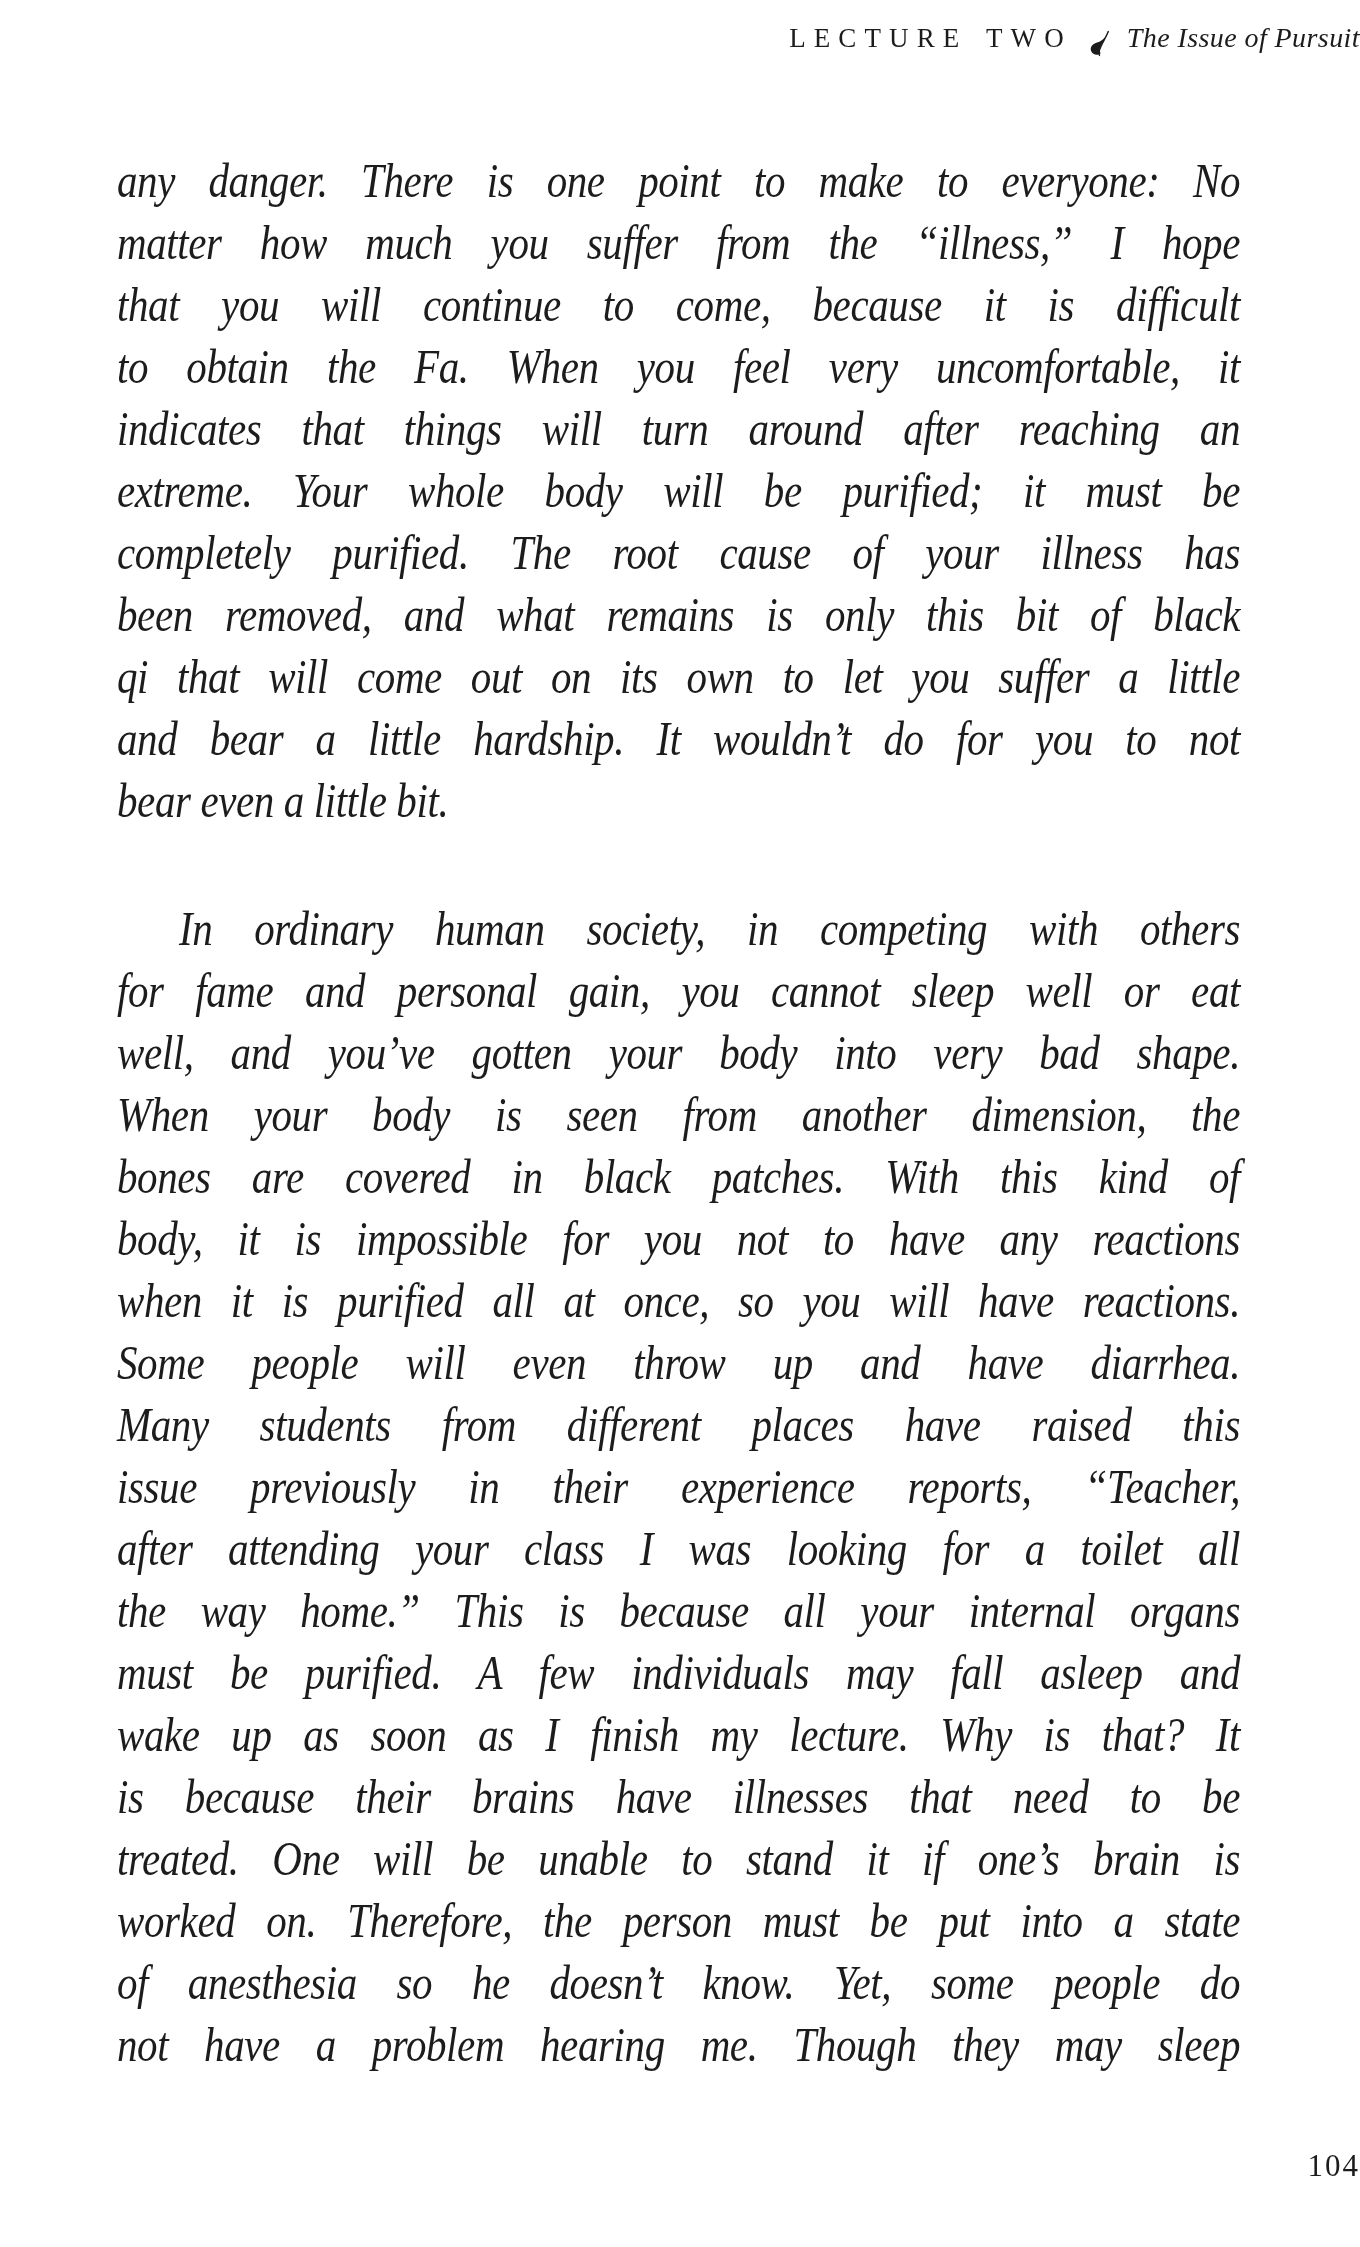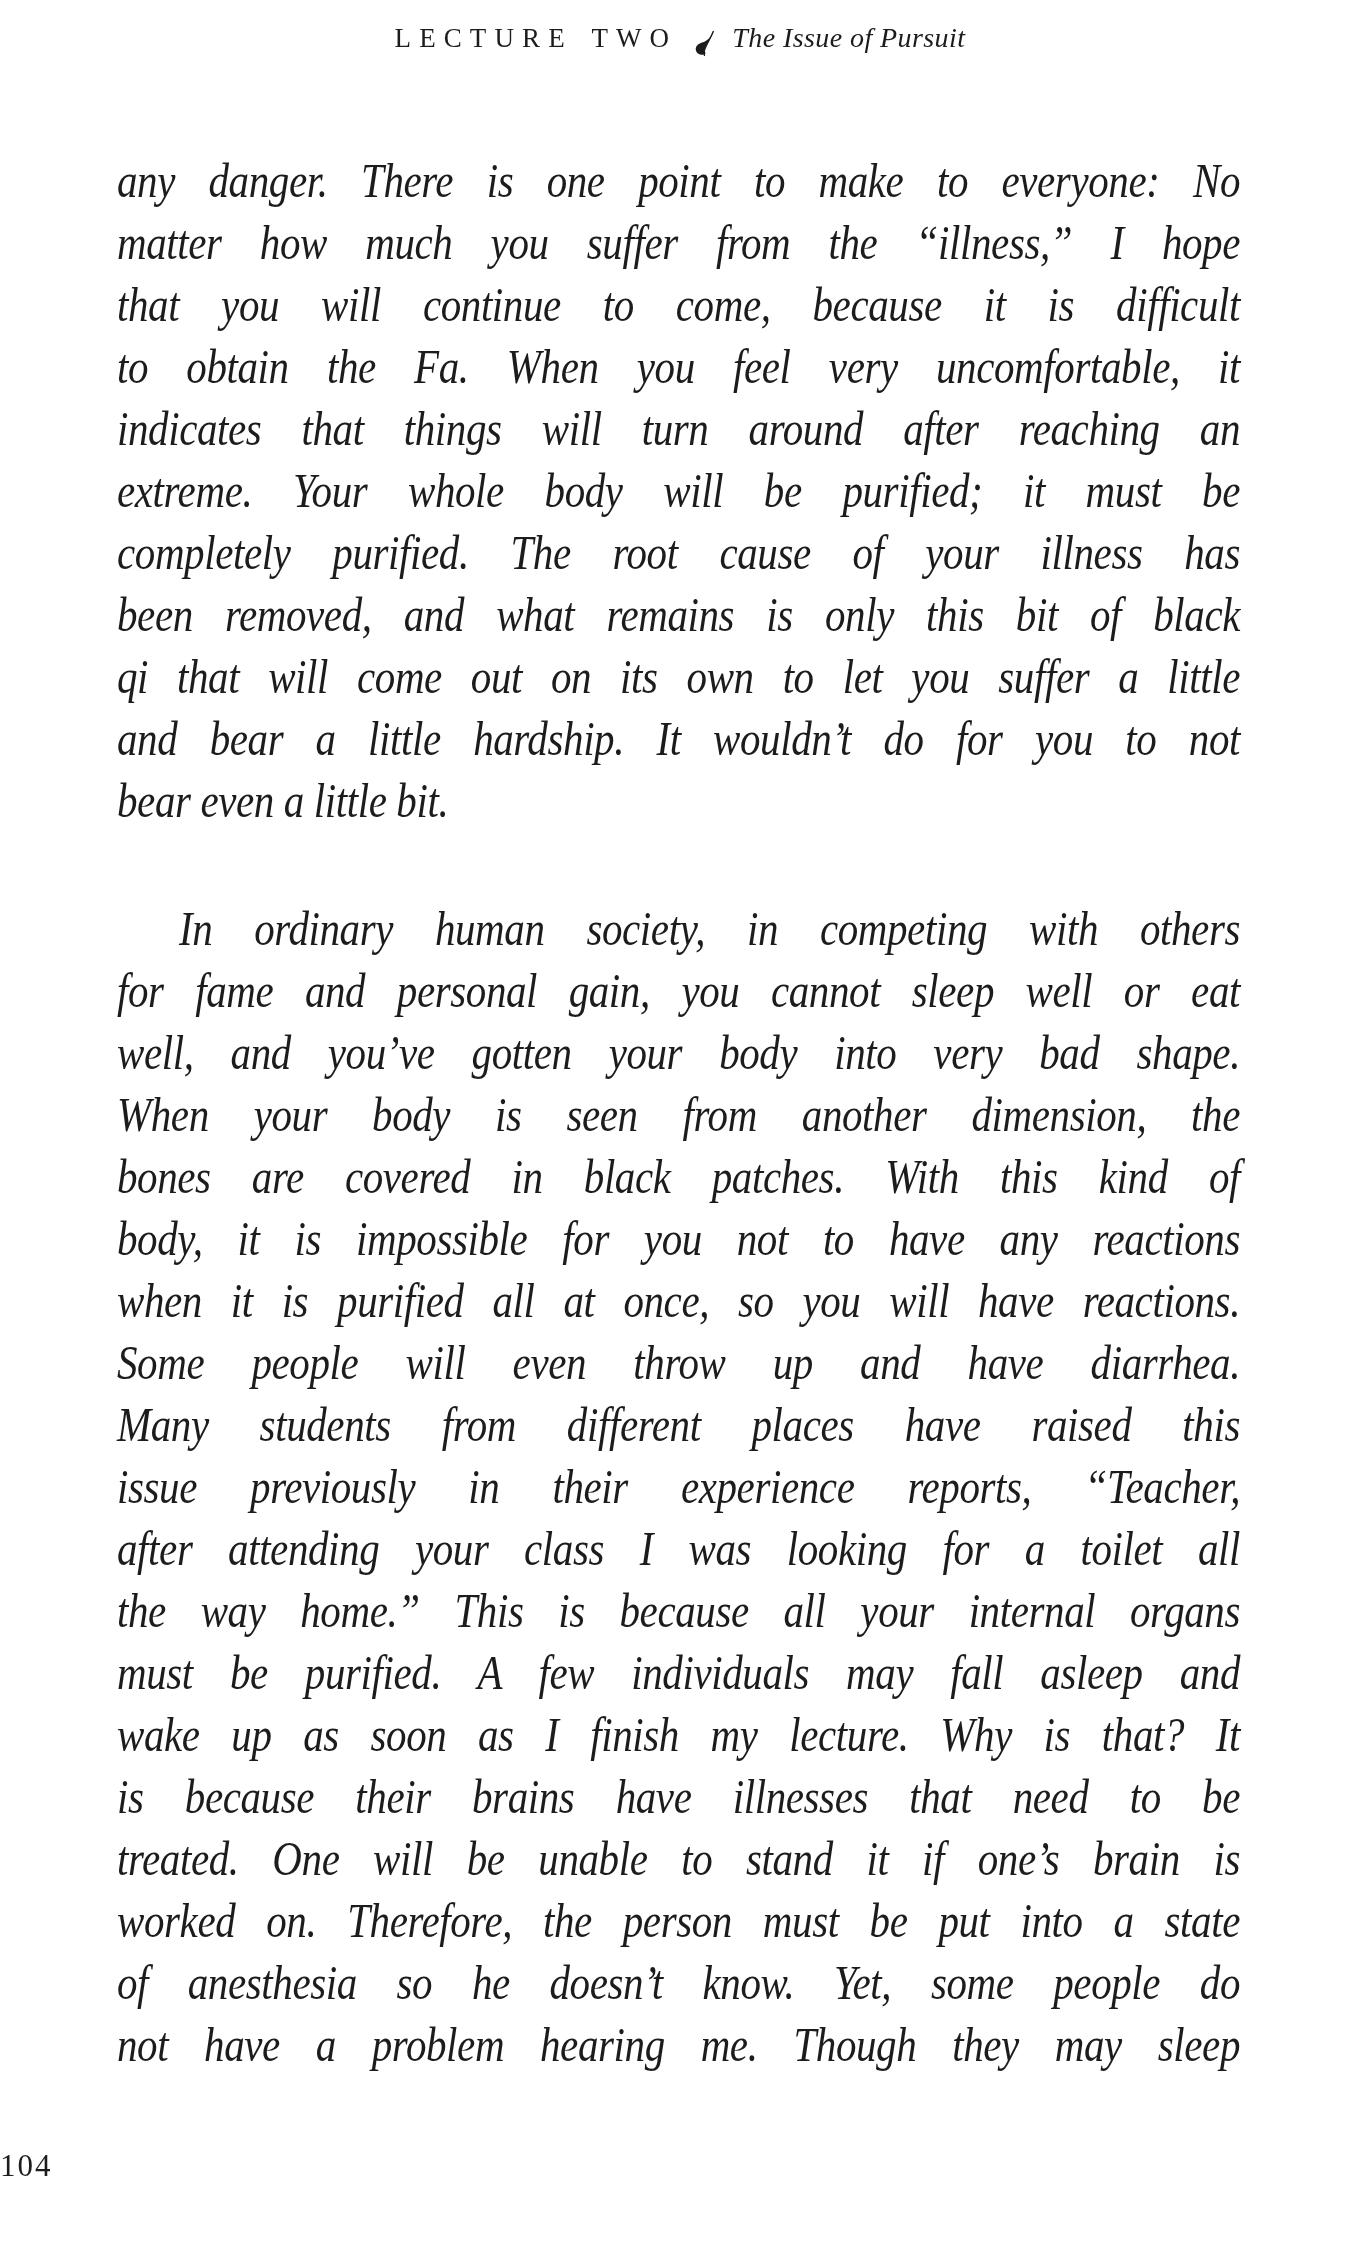--- a/index.html
+++ b/index.html
@@ -13,21 +13,21 @@
     color: #1c1c1c;
   }
 
   
   .runhead {
     position: absolute;
     top: 22px;
     left: 0;
     right: 0;
     display: flex;
-    justify-content: center;
+    justify-content: flex-end;
     align-items: baseline;
     gap: 15px;
     white-space: nowrap;
   }
   .runhead .section {
     font-size: 27px;
     letter-spacing: 0.30em;
     word-spacing: 0.16em;
   }
   .runhead .ornament {
@@ -63,21 +63,21 @@
   }
   .line.rag-last { text-align-last: left; }
   .line.first-indent { padding-left: 62px; }
 
   
   .folio {
     position: absolute;
     top: 2148px;
     left: 0;
     right: 0;
-    text-align: left;
+    text-align: right;
     font-size: 31px;
     letter-spacing: 2px;
   }
 </style>
 </head>
 <body>
 
 <header class="runhead">
   <span class="section">LECTURE TWO</span>
   <span class="ornament">

